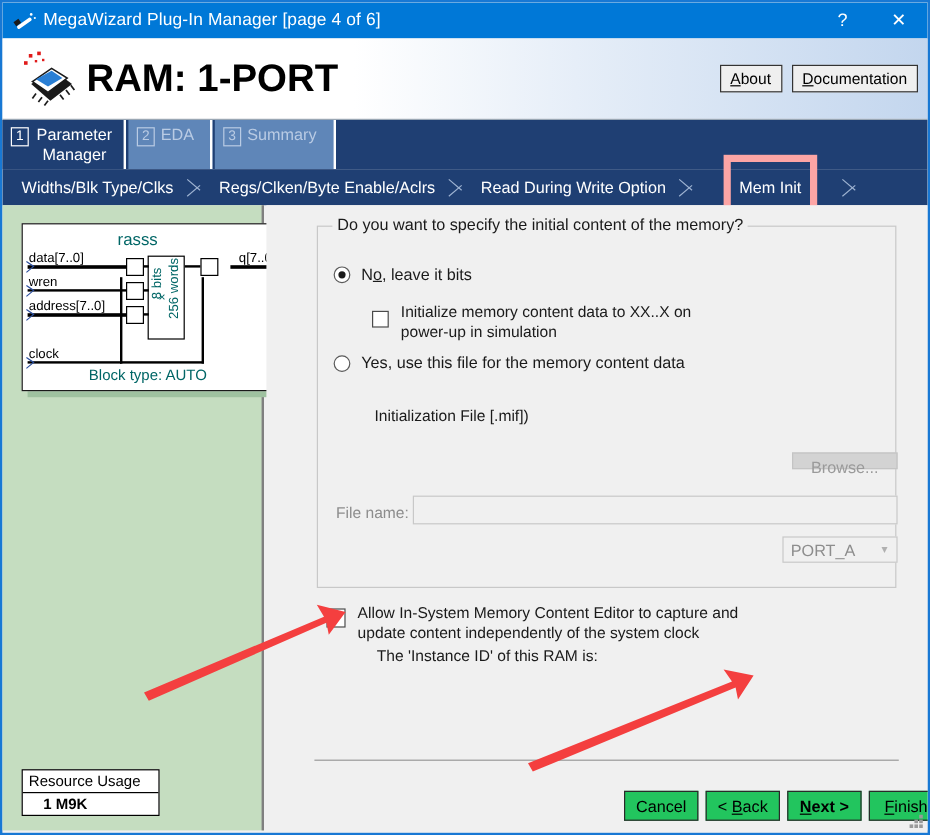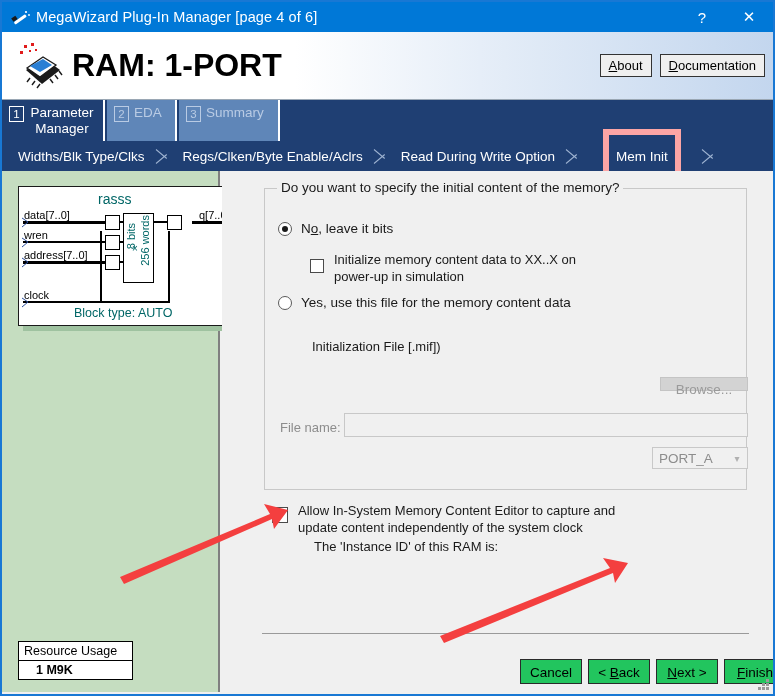--- a/index.html
+++ b/index.html
@@ -528,21 +528,21 @@
     </div>
 
     <div class="static-text" style="left:92px; top:367px;">The 'Instance ID' of this RAM is:</div>
 
     <hr class="sep">
   </div>
 
   <div id="footer">
     <button class="nav-btn" style="left:298px; width:62px;">Cancel</button>
     <button class="nav-btn" style="left:366px; width:62px;"><span>&lt; </span><u>B</u><span>ack</span></button>
-    <button class="nav-btn" style="left:434px; width:62px;"><u>N</u><span>ext &gt;</span></button>
+    <button class="nav-btn" style="left:434px; width:62px;font-weight:bold;"><u>N</u><span>ext &gt;</span></button>
     <button class="nav-btn" style="left:502px; width:62px;"><u>F</u><span>inish</span></button>
     <div id="grip">
       <i style="left:8px; top:0px;"></i>
       <i style="left:4px; top:4px;"></i>
         <i style="left:8px; top:4px;"></i>
       <i style="left:0px; top:8px;"></i>
         <i style="left:4px; top:8px;"></i>
         <i style="left:8px; top:8px;"></i>
     </div>
   </div>

